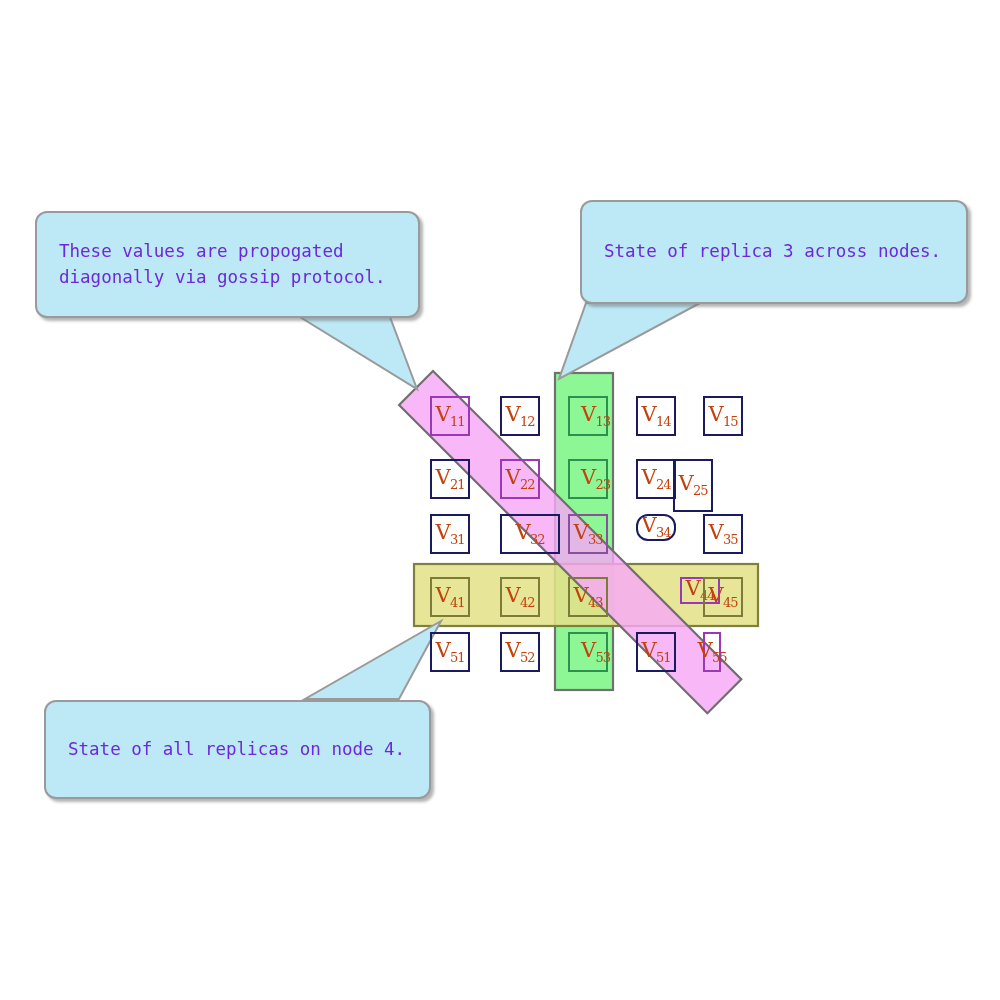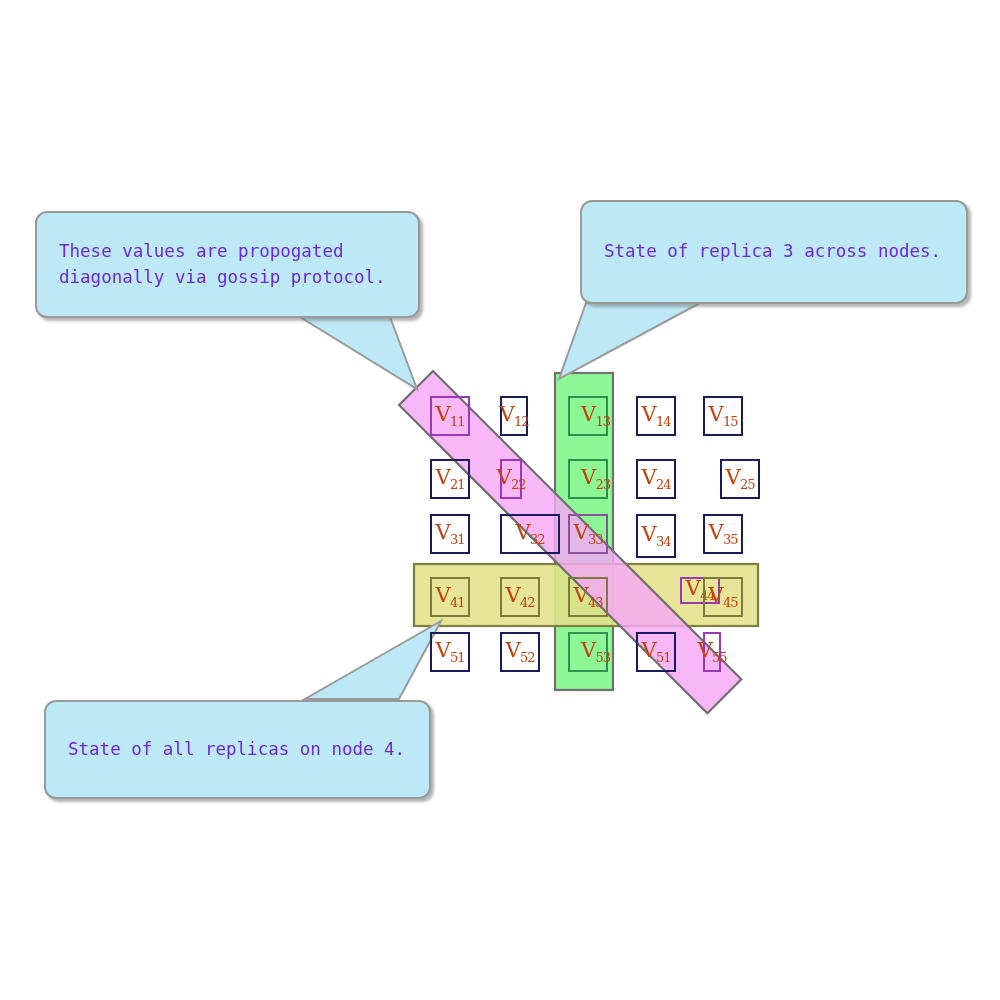--- a/index.html
+++ b/index.html
@@ -116,57 +116,57 @@
   <svg id="callout-tails" viewBox="0 0 1000 1000">
     <polygon points="300,317 390,317 417,389" fill="#bde9f7" stroke="#9a9a9a" stroke-width="2"></polygon>
     <polygon points="586,303 700,303 559,379" fill="#bde9f7" stroke="#9a9a9a" stroke-width="2"></polygon>
     <polygon points="305,699 399,699 441,621" fill="#bde9f7" stroke="#9a9a9a" stroke-width="2"></polygon>
   </svg>
 
   <div id="grid">
       <div class="cell hl-pink" style="left: 430px; top: 396px; width: 40px; height: 40px;">
         <span class="vlabel"><span>V</span><span class="sub">11</span></span>
       </div>
-      <div class="cell " style="left: 500px; top: 396px; width: 28px; height: 40px; text-align: center;">
+      <div class="cell " style="left: 500px; top: 396px; width: 40px; height: 40px; text-align: center;">
         <span class="vlabel"><span>V</span><span class="sub">12</span></span>
       </div>
       <div class="cell hl-green" style="left: 568px; top: 396px; width: 40px; height: 40px;">
         <span class="vlabel"><span>V</span><span class="sub">13</span></span>
       </div>
       <div class="cell " style="left: 636px; top: 396px; width: 40px; height: 40px;">
         <span class="vlabel"><span>V</span><span class="sub">14</span></span>
       </div>
       <div class="cell " style="left: 703px; top: 396px; width: 40px; height: 40px;">
         <span class="vlabel"><span>V</span><span class="sub">15</span></span>
       </div>
       <div class="cell " style="left: 430px; top: 459px; width: 40px; height: 40px;">
         <span class="vlabel"><span>V</span><span class="sub">21</span></span>
       </div>
-      <div class="cell hl-pink" style="left: 500px; top: 459px; width: 22px; height: 40px; text-align: right;">
+      <div class="cell hl-pink" style="left: 500px; top: 459px; width: 40px; height: 40px; text-align: right;">
         <span class="vlabel"><span>V</span><span class="sub">22</span></span>
       </div>
       <div class="cell hl-green" style="left: 568px; top: 459px; width: 40px; height: 40px;">
         <span class="vlabel"><span>V</span><span class="sub">23</span></span>
       </div>
       <div class="cell " style="left: 636px; top: 459px; width: 40px; height: 40px;">
         <span class="vlabel"><span>V</span><span class="sub">24</span></span>
       </div>
-      <div class="cell " style="left: 720px; top: 459px; width: 40px; height: 40px;">
+      <div class="cell " style="left: 673px; top: 459px; width: 40px; height: 53px;">
         <span class="vlabel"><span>V</span><span class="sub">25</span></span>
       </div>
       <div class="cell " style="left: 430px; top: 514px; width: 40px; height: 40px;">
         <span class="vlabel"><span>V</span><span class="sub">31</span></span>
       </div>
       <div class="cell " style="left: 500px; top: 514px; width: 60px; height: 40px;">
         <span class="vlabel"><span>V</span><span class="sub">32</span></span>
       </div>
       <div class="cell hl-purple" style="left: 568px; top: 514px; width: 40px; height: 40px;">
         <span class="vlabel"><span>V</span><span class="sub">33</span></span>
       </div>
-      <div class="cell " style="left: 636px; top: 514px; width: 40px; height: 44px;">
+      <div class="cell " style="left: 636px; top: 514px; width: 40px; height: 27px; border-radius: 12px;">
         <span class="vlabel"><span>V</span><span class="sub">34</span></span>
       </div>
       <div class="cell " style="left: 703px; top: 514px; width: 40px; height: 40px;">
         <span class="vlabel"><span>V</span><span class="sub">35</span></span>
       </div>
       <div class="cell hl-yellow" style="left: 430px; top: 577px; width: 40px; height: 40px;">
         <span class="vlabel"><span>V</span><span class="sub">41</span></span>
       </div>
       <div class="cell hl-yellow" style="left: 500px; top: 577px; width: 40px; height: 40px;">
         <span class="vlabel"><span>V</span><span class="sub">42</span></span>

